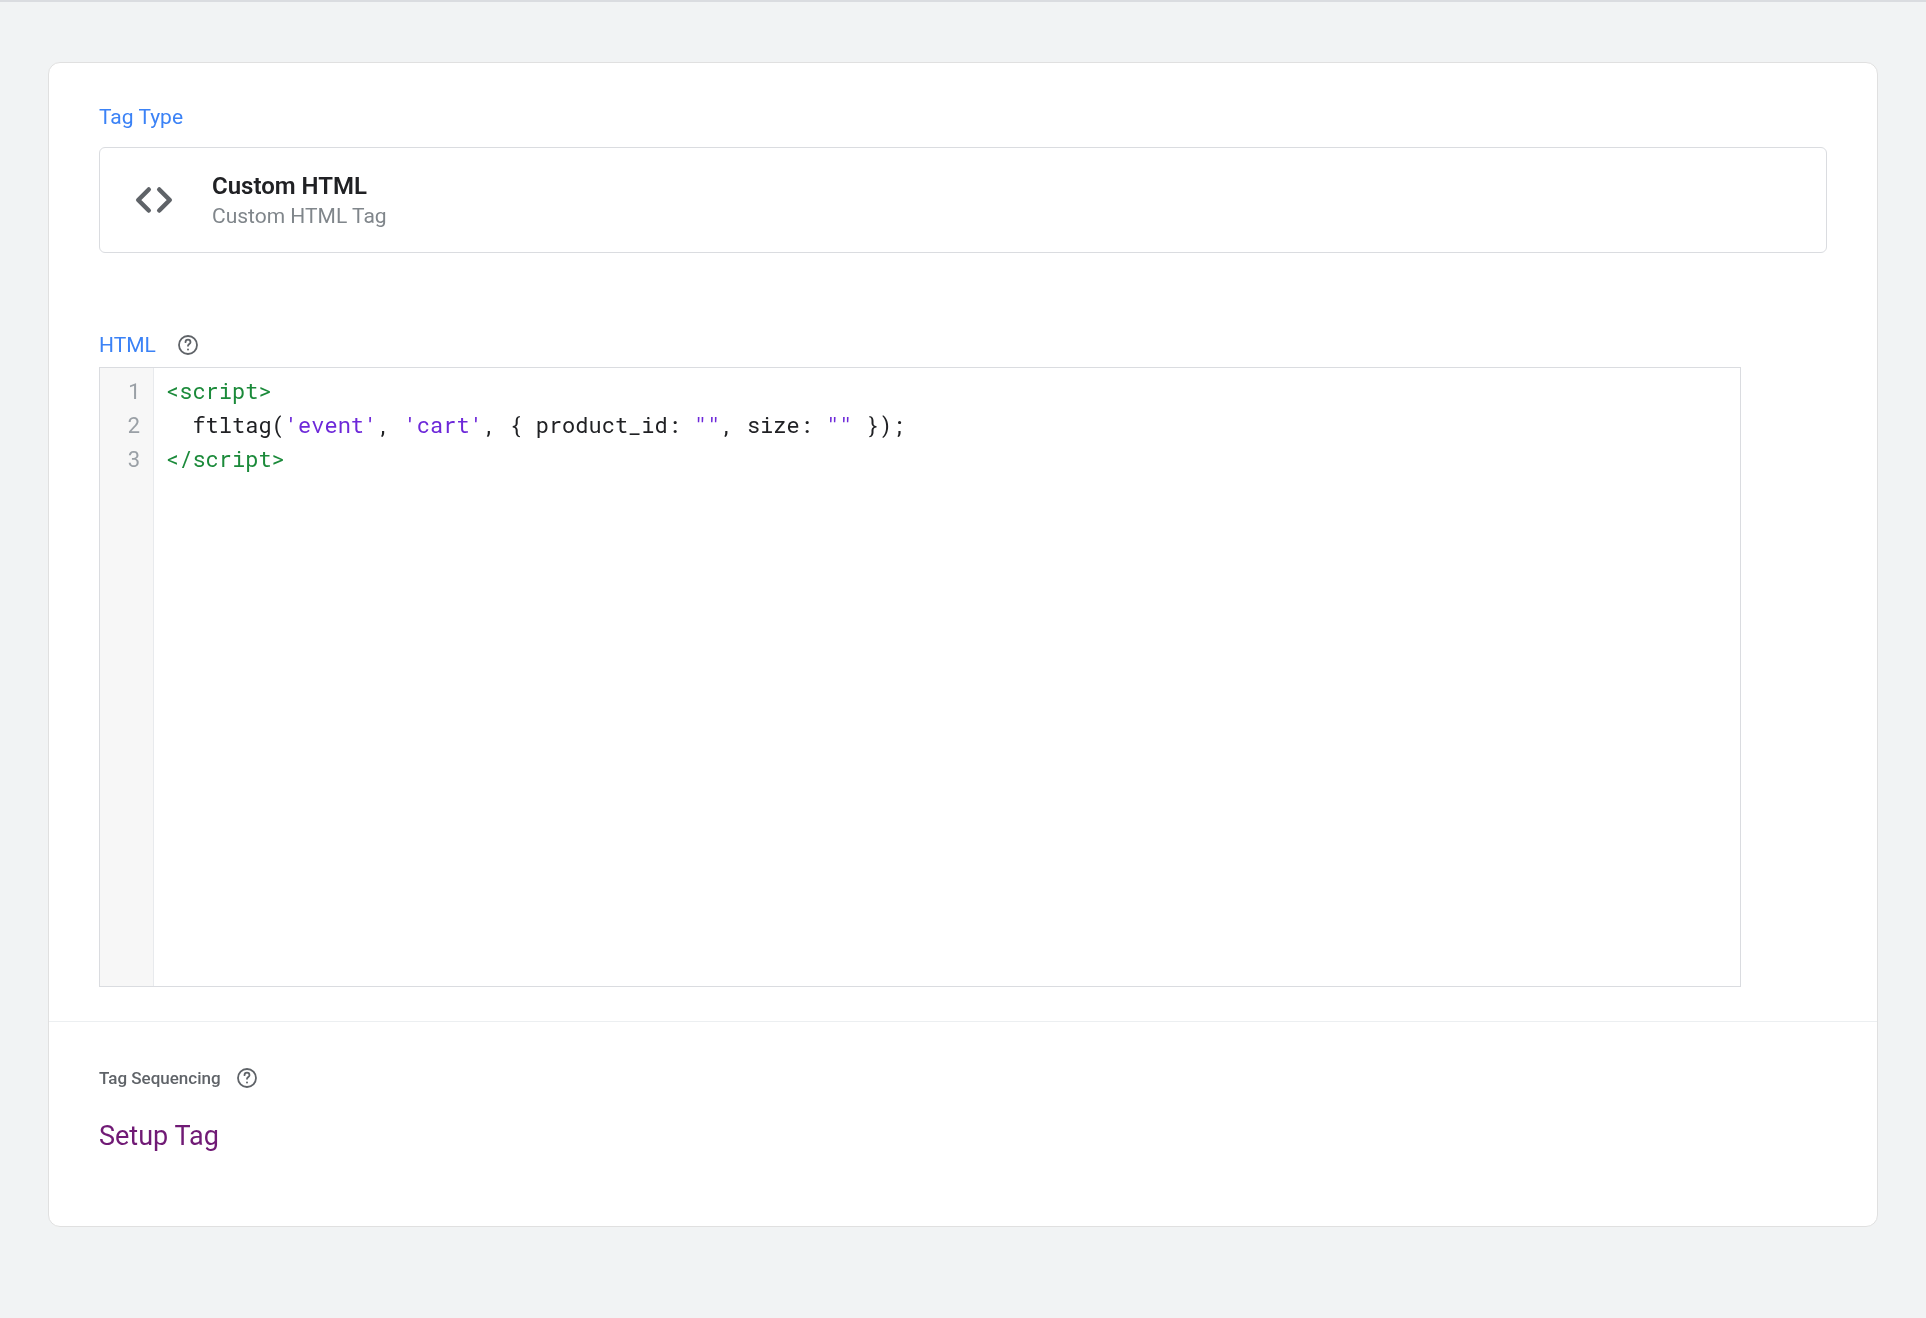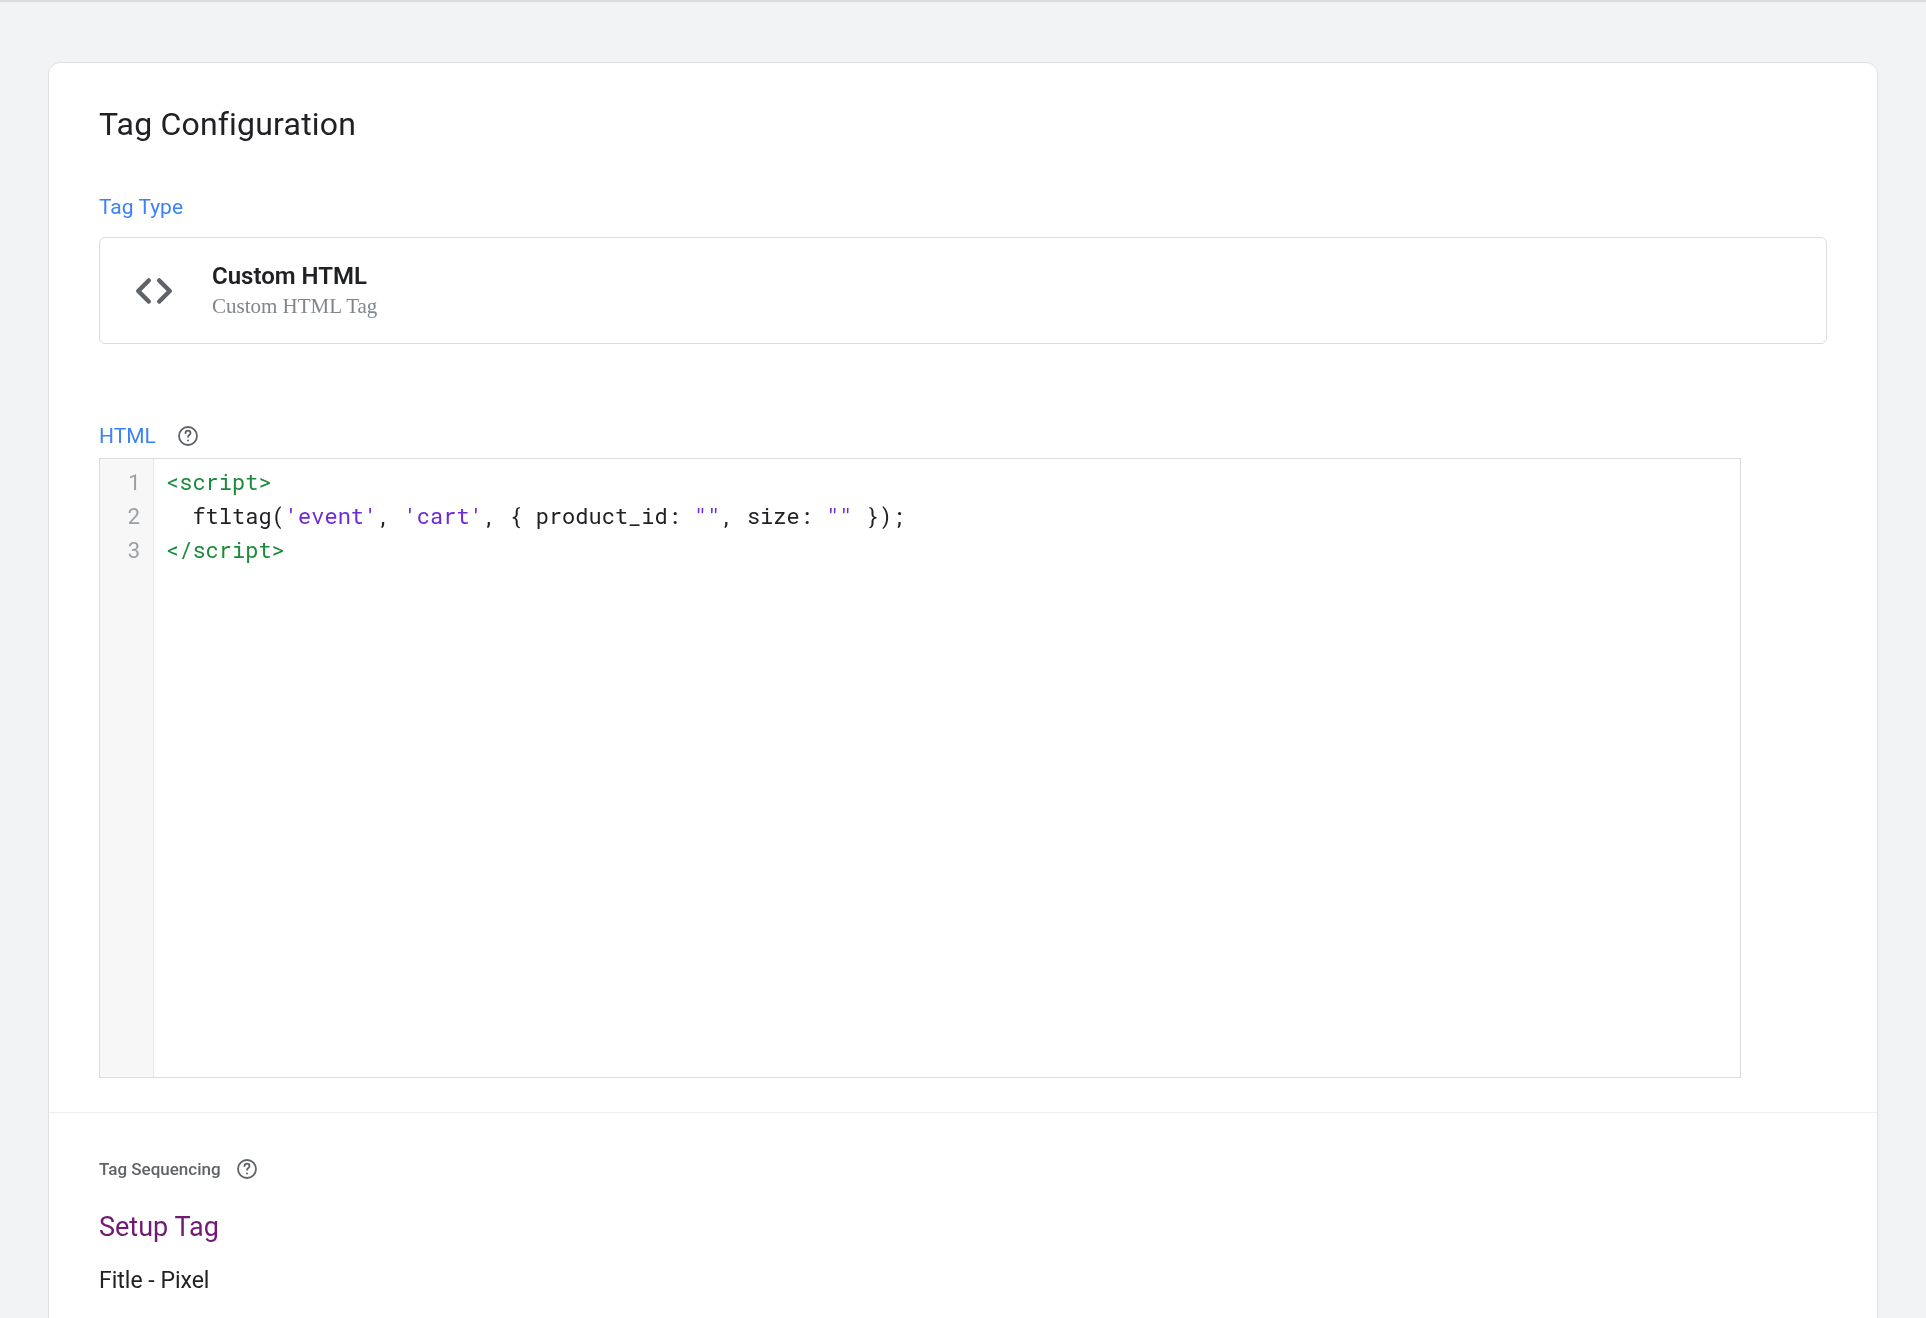--- a/index.html
+++ b/index.html
@@ -74,21 +74,20 @@
     }
     .tag-type-text .tt-name {
       font-size: 24px;
       font-weight: 600;
       color: #202124;
       margin-bottom: 4px;
     }
     .tag-type-text .tt-desc {
       font-size: 21px;
       color: #80868b;
-      font-family: Liberation Serif, serif;
     }
     .html-label-row {
       display: flex;
       align-items: center;
       margin-bottom: 10px;
     }
     .html-label-row .field-label {
       margin-bottom: 0;
       margin-right: 20px;
     }
@@ -166,21 +165,20 @@
     }
   </style>
 </head>
 <body>
 
 <div class="top-border"></div>
 
 <div class="page-wrap">
   <div class="card">
 
-    <h1 class="card-title">Tag Configuration</h1>
 
     <div class="field-label">Tag Type</div>
 
     <div class="tag-type-box">
       <div class="tag-type-icon">
         <svg viewBox="0 0 24 24" fill="none" stroke="#5f6368" stroke-width="2.6" stroke-linecap="round" stroke-linejoin="round">
           <polyline points="9 6 3 12 9 18"></polyline>
           <polyline points="15 6 21 12 15 18"></polyline>
         </svg>
       </div>
@@ -217,16 +215,15 @@
       <span class="help-icon">
         <svg viewBox="0 0 24 24" fill="none" stroke="#5f6368" stroke-width="1.8">
           <circle cx="12" cy="12" r="9"></circle>
           <path d="M9.5 9.2a2.5 2.5 0 0 1 5 0c0 1.6-2.5 1.9-2.5 3.6" stroke-linecap="round"></path>
           <circle cx="12" cy="16.6" r="1" fill="#5f6368" stroke="none"></circle>
         </svg>
       </span>
     </div>
 
     <div class="setup-tag-label">Setup Tag</div>
-    <div class="setup-tag-value">Fitle - Pixel</div>
 
   </div>
 </div>
 
 </body></html>

